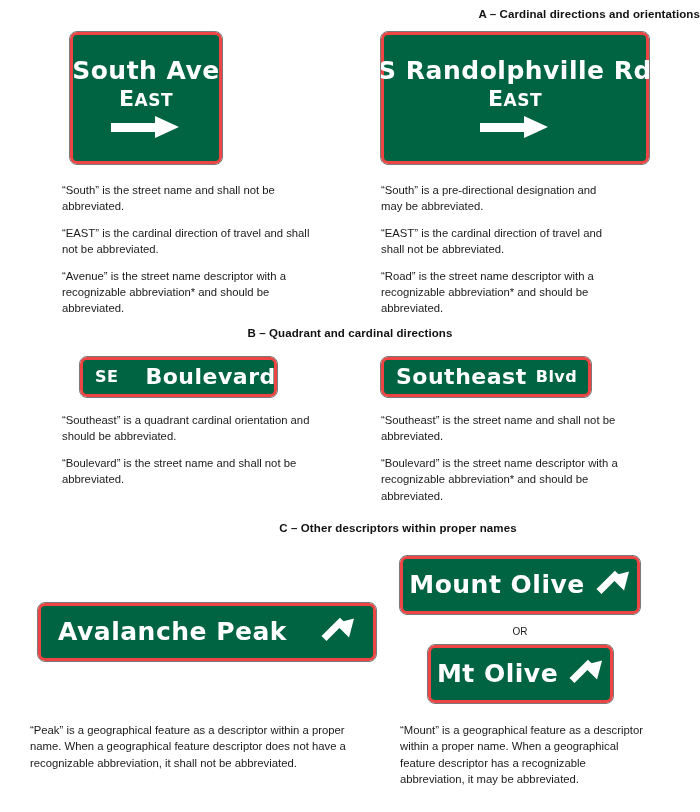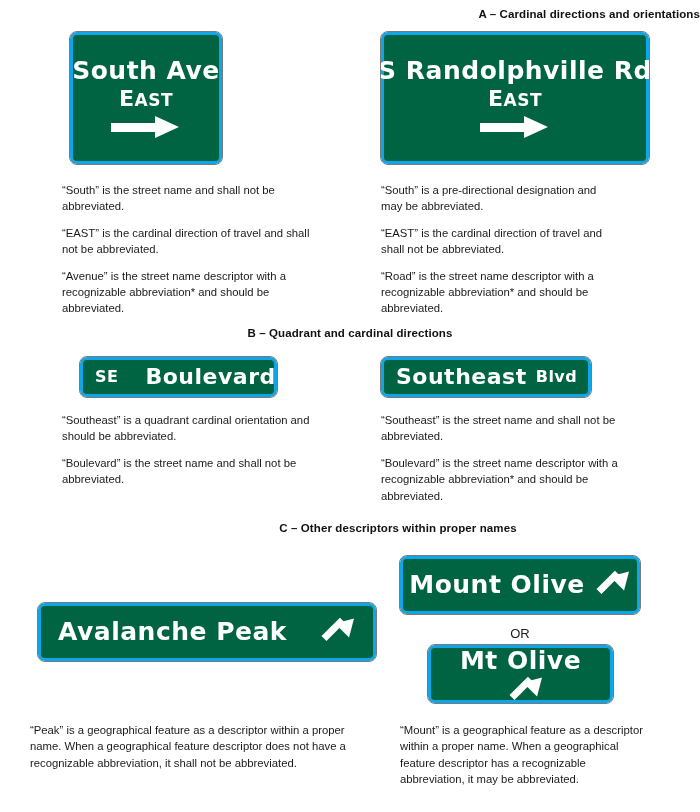--- a/index.html
+++ b/index.html
@@ -22,21 +22,21 @@
   }
   .section-title {
     text-align: center;
     font-size: 11.5px;
     font-weight: bold;
     color: #111;
     letter-spacing: 0.1px;
   }
   .sign {
     background: #006341;
-    border: 3px solid #0ea5e9;
+    border: 3px solid #ef4444;
     outline: 1px solid #7a7a7a;
     border-radius: 7px;
     box-shadow: 0 0 0 0px #fff;
     box-sizing: border-box;
     color: #ffffff;
     font-family: "DejaVu Sans", sans-serif;
     display: flex;
     flex-direction: column;
     align-items: center;
     justify-content: center;
@@ -120,21 +120,21 @@
   .caption {
     font-size: 11.3px;
     line-height: 1.45;
     color: #1a1a1a;
   }
   .caption p {
     margin: 0 0 10px 0;
   }
   .or-label {
     text-align: center;
-    font-size: 13px;
+    font-size: 10px;
     color: #1a1a1a;
   }
   .abs { position: absolute; }
 </style>
 </head>
 <body>
 
 <div class="page">
 
   <div class="abs section-title" style="left:0; top:8px; width:700px;text-align:right;">A – Cardinal directions and orientations</div>
@@ -207,21 +207,21 @@
       <span class="arrow-diag">
           <span class="shaft"></span>
           <span class="head"></span>
         </span>
     </div>
   </div>
 
   <div class="abs or-label" style="left:400px; top:626px; width:240px;">OR</div>
 
   <div class="abs" style="left:428px; top:645px;">
-    <div class="sign" style="width:185px; height:58px; flex-direction:column;">
+    <div class="sign" style="width:185px; height:58px; flex-direction:row;">
       <span class="sign-line name-big">Mt Olive</span>
       <span class="arrow-diag">
           <span class="shaft"></span>
           <span class="head"></span>
         </span>
     </div>
   </div>
 
   <div class="abs" style="left:38px; top:603px;">
     <div class="sign" style="width:338px; height:58px; flex-direction:row;gap:23px;">

